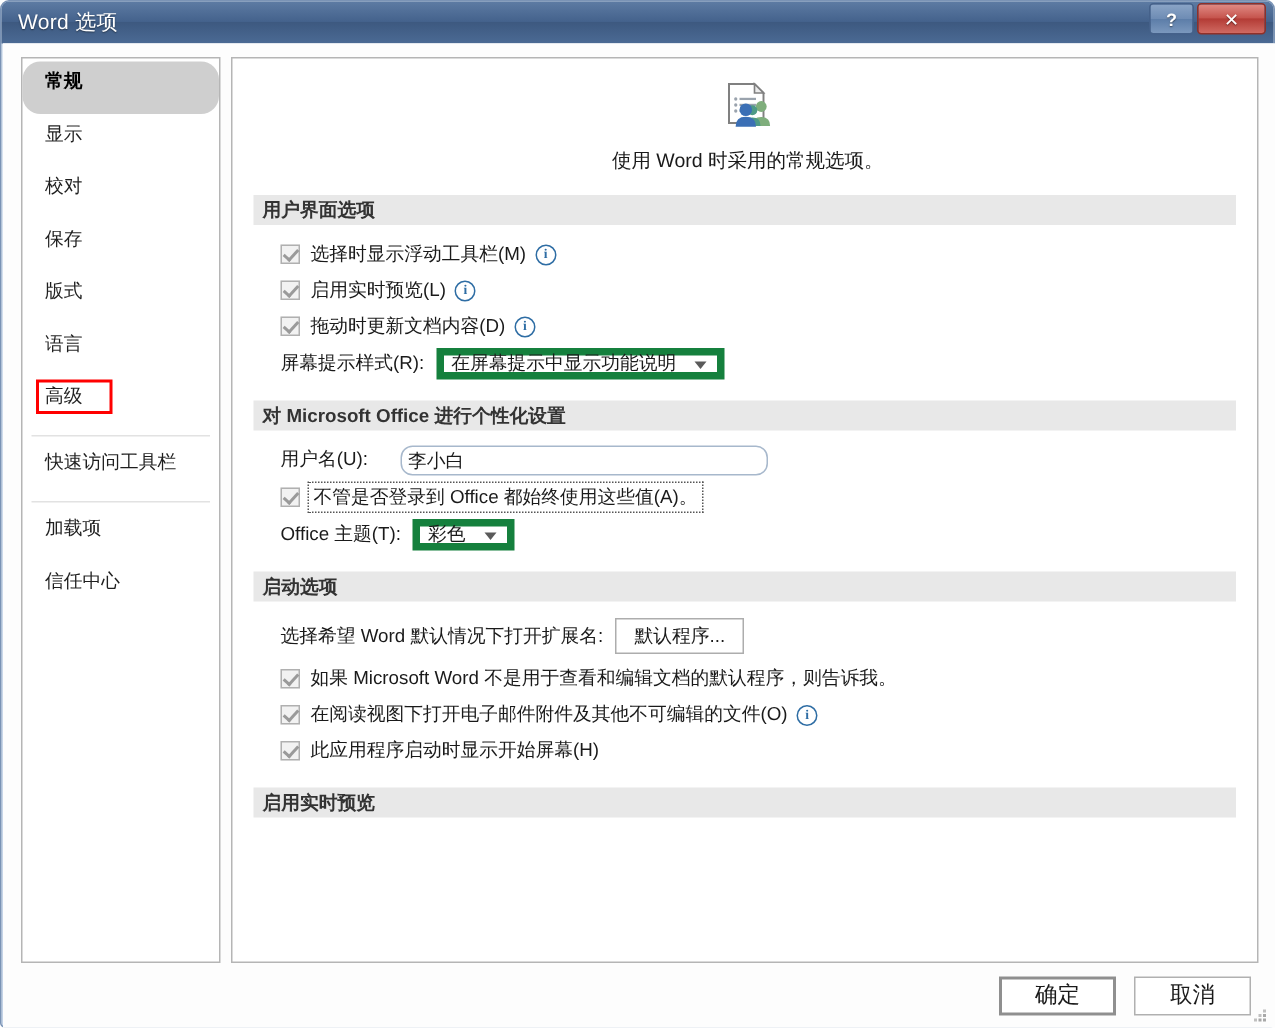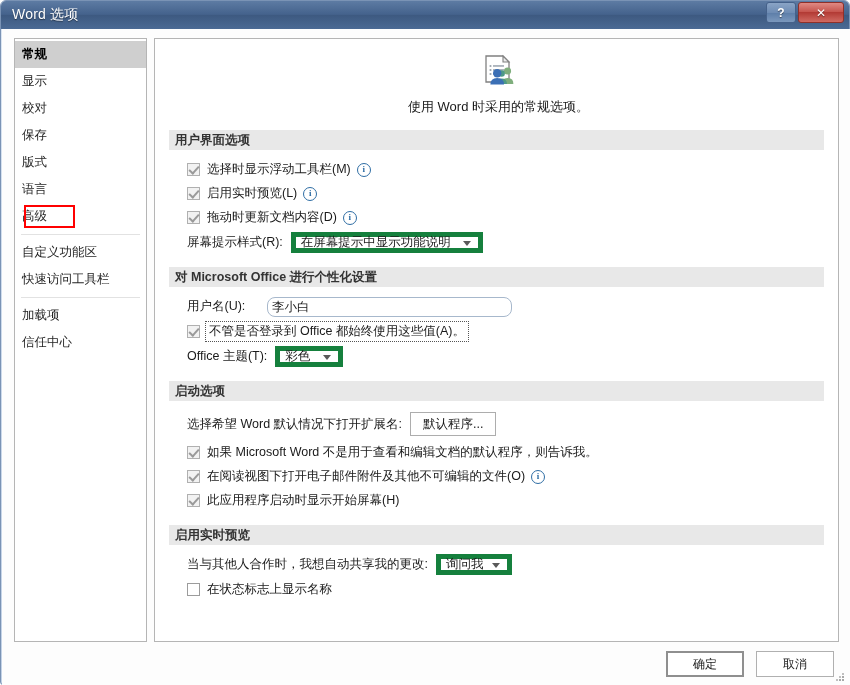--- a/index.html
+++ b/index.html
@@ -103,27 +103,28 @@
     top: 9px;
     width: 133px;
     height: 604px;
     background: #ffffff;
     border: 1px solid #b5b5b5;
     box-sizing: border-box;
     padding-top: 2px;
   }
   .side-item {
     position: relative;
-    height: 27px;
+    height: 35px;
     line-height: 27px;
-    padding-left: 7px;
+    padding-left: 15px;
     font-size: 12.5px;
     color: #1f1f1f;
     cursor: pointer;
     white-space: nowrap;
+    border-radius: 12px;
   }
   .side-item.selected {
     background: #cfcfcf;
     font-weight: bold;
     color: #000;
   }
   .side-sep {
     height: 1px;
     background: #e2e2e2;
     margin: 4px 6px;
@@ -304,21 +305,21 @@
     width: 848px;
     height: 34px;
   }
   .foot-btn {
     position: absolute;
     top: 0;
     width: 78px;
     height: 26px;
     line-height: 24px;
     text-align: center;
-    font-size: 12px;
+    font-size: 15px;
     color: #1a1a1a;
     background: #ffffff;
     border: 1px solid #b0b0b0;
     box-sizing: border-box;
     cursor: pointer;
   }
   .foot-btn.primary {
     right: 106px;
     border: 2px solid #8f8f8f;
     line-height: 22px;
@@ -365,23 +366,20 @@
           <span>版式</span>
         </div>
         <div class="side-item">
           <span>语言</span>
         </div>
         <div class="side-item">
           <span>高级</span>
           <span class="hl-box"></span>
         </div>
         <div class="side-sep"></div>
-        <div class="side-item">
-          <span>自定义功能区</span>
-        </div>
         <div class="side-item">
           <span>快速访问工具栏</span>
         </div>
         <div class="side-sep"></div>
         <div class="side-item">
           <span>加载项</span>
         </div>
         <div class="side-item">
           <span>信任中心</span>
         </div>
@@ -470,33 +468,20 @@
               <span class="lbl">在阅读视图下打开电子邮件附件及其他不可编辑的文件(O)</span>
               <span class="info-i">i</span>
             </div>
             <div class="row tight">
               <span class="cbx checked"></span>
               <span class="lbl">此应用程序启动时显示开始屏幕(H)</span>
             </div>
           </div>
 
           <div class="sec-head">启用实时预览</div>
-          <div class="sec-body">
-            <div class="row">
-              <span class="fld-label">当与其他人合作时，我想自动共享我的更改:</span>
-              <span class="combo" style="width:76px;">
-                <span>询问我</span>
-                <span class="arrow"></span>
-              </span>
-            </div>
-            <div class="row">
-              <span class="cbx empty"></span>
-              <span class="lbl">在状态标志上显示名称</span>
-            </div>
-          </div>
 
         </div>
       </div>
 
       <div class="footer">
         <div class="foot-btn primary">确定</div>
         <div class="foot-btn secondary">取消</div>
         <svg class="resize-grip" viewBox="0 0 12 12">
           <rect x="8" y="8" width="2" height="2" fill="#a8a8a8"></rect>
           <rect x="5" y="8" width="2" height="2" fill="#a8a8a8"></rect>

